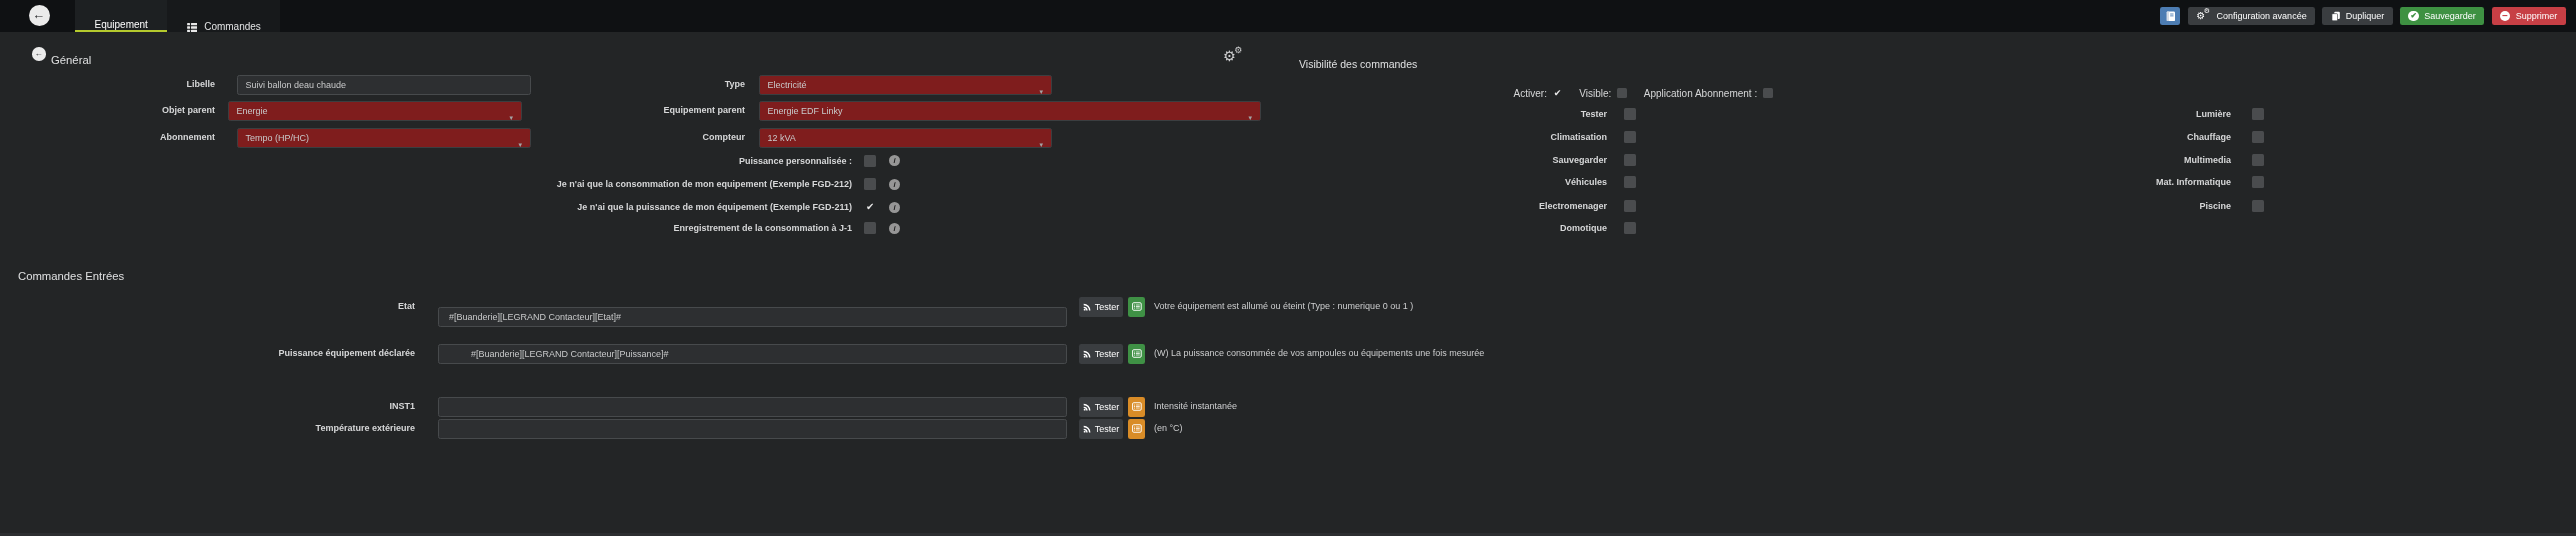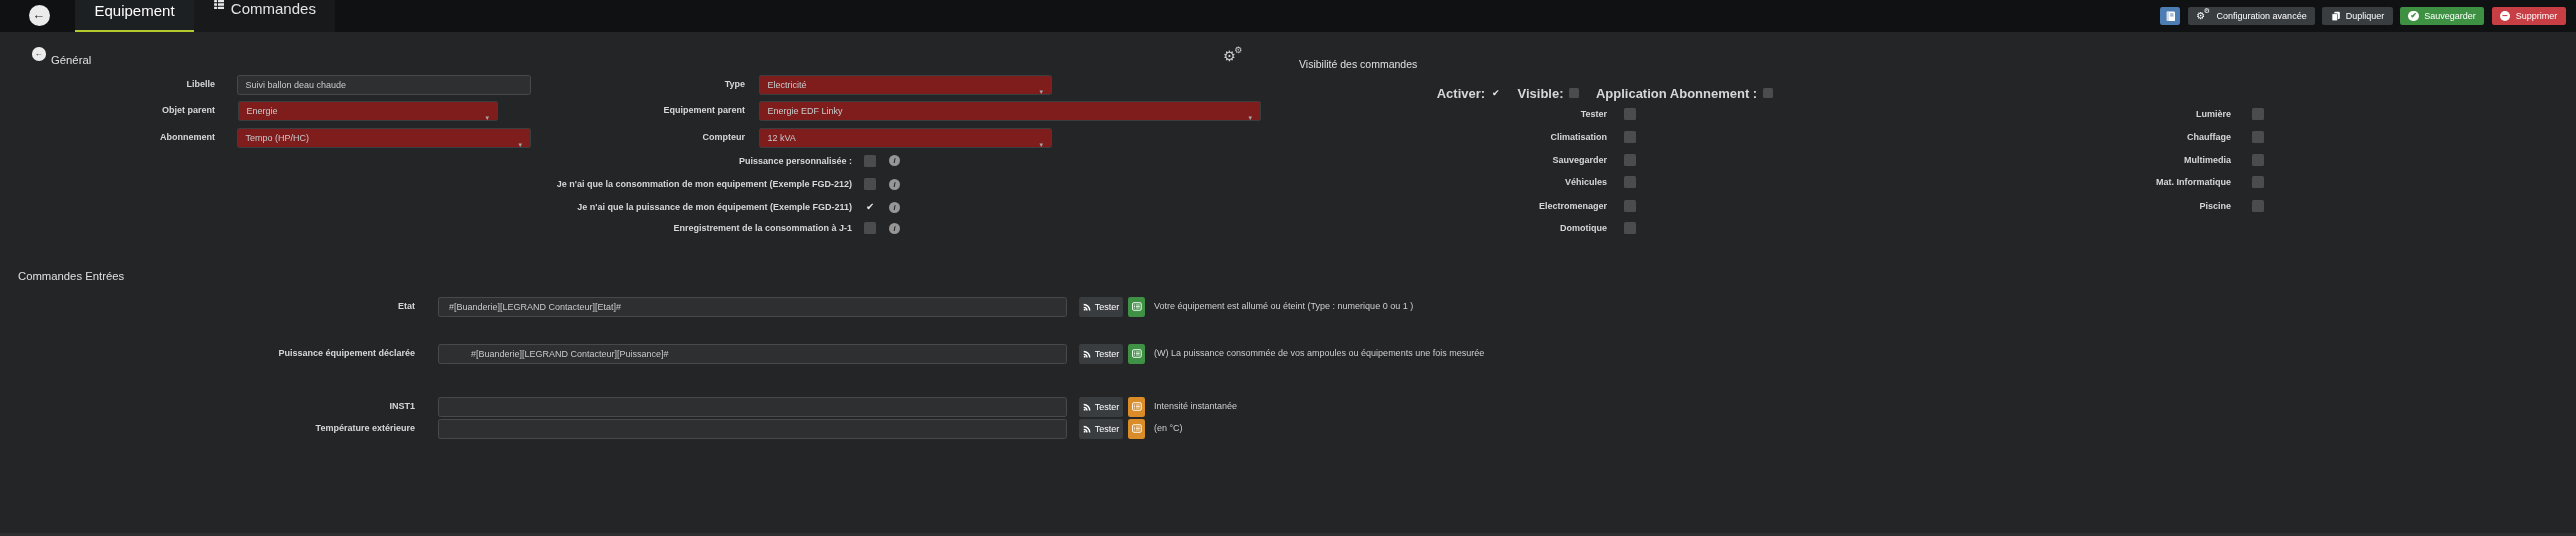--- a/index.html
+++ b/index.html
@@ -12,22 +12,22 @@
     color: #d6d7d8;
   }
   .abs { position:absolute; }
 
   
   .topbar { position:absolute; left:0; top:0; width:2576px; height:32px; background:#0f1113; }
   .backbtn { position:absolute; left:28.5px; top:5.3px; width:21px; height:21px; border-radius:50%;
              background:#ebebeb; color:#15171a; font-size:12.8px; font-weight:700;
              text-align:center; line-height:20px; cursor:pointer; }
   .tabs { position:absolute; left:75px; top:0; height:32px; display:flex; }
-  .tab { height:32px; display:flex; align-items:flex-start; gap:6.8px; padding:0 19.5px;
-         font-size:15px; color:#e2e3e4; background:#17191b; cursor:pointer; }
+  .tab { height:32px; display:flex; align-items:flex-end; gap:6.8px; padding:0 19.5px;
+         font-size:10px; color:#e2e3e4; background:#17191b; cursor:pointer; }
   .tab.active { background:#1d2022; color:#ffffff; border-bottom:2.3px solid #b5ca2d; padding-top:2.3px; }
   .toolbar { position:absolute; right:10.5px; top:6.8px; height:18px; display:flex; gap:7.5px; }
   .btn { height:18px; display:flex; align-items:center; gap:5.3px; padding:0 8.3px;
          border-radius:2.3px; background:#3a3d40; color:#fff; font-size:9px; white-space:nowrap; cursor:pointer; }
   .btn.blue  { background:#4d7db3; width:20px; padding:0; justify-content:center; }
   .btn.green { background:#3e9142; }
   .btn.red   { background:#c73f45; }
   .ccirc { width:10.5px; height:10.5px; border-radius:50%; background:#fff; color:#3e9142;
            font-size:7.5px; line-height:10.5px; text-align:center; font-weight:700; }
   .mcirc { width:10.5px; height:10.5px; border-radius:50%; background:#fff; color:#c73f45;
@@ -65,21 +65,21 @@
   .cb.inline .tick { line-height:10.5px; font-size:9px; }
   .optlabel { position:absolute; height:12.8px; line-height:12.8px; font-size:9px;
               font-weight:700; color:#d6d7d8; text-align:right; white-space:nowrap; }
   .info { position:absolute; width:11.3px; height:11.3px; border-radius:50%; background:#969696;
           color:#1f1f1f; font-size:7.5px; font-weight:700; font-style:italic;
           text-align:center; line-height:11.3px; cursor:pointer; }
 
   
   .togglerow { position:absolute; left:1277px; top:87px; width:496px; height:12px;
                display:flex; justify-content:flex-end; align-items:center; gap:5.3px; }
-  .togglerow .tlabel { font-size:13px; font-weight:700; color:#d6d7d8; white-space:nowrap; }
+  .togglerow .tlabel { font-size:10px; font-weight:400; color:#d6d7d8; white-space:nowrap; }
   .togglerow .gap { width:6px; }
 
   
   .cmdlabel { position:absolute; left:75px; width:340px; height:19.5px; line-height:19.5px;
               font-size:9px; font-weight:700; text-align:right; color:#d6d7d8; white-space:nowrap; }
   .cmdinput { left:438px; width:629px; }
   .tester { position:absolute; left:1079px; width:44px; height:19.5px; background:#3a3d40;
             border-radius:2.3px; display:flex; align-items:center; justify-content:center;
             gap:3.8px; color:#fff; font-size:9px; cursor:pointer; }
   .cmdbtn { position:absolute; left:1128px; width:17.3px; height:19.5px; border-radius:2.3px;
@@ -157,21 +157,21 @@
 
 
 <div class="minicirc" style="left:32px; top:47px;">←</div>
 <div class="sectitle" style="left:51px; top:48px;margin-top:6px;">Général</div>
 
 
 <div class="flabel" style="left:0; top:75px; width:215px;">Libelle</div>
 <input class="fld input" style="left: 237px; top: 75px; width: 294px;" value="Suivi ballon deau chaude">
 
 <div class="flabel" style="left:0; top:101px; width:215px;">Objet parent</div>
-<div class="fld sel" style="left:238px; top:101px; width:260px;">
+<div class="fld sel" style="left:228px; top:101px; width:294px;">
   <span>Energie</span>
   <span class="arrow">▼</span>
 </div>
 
 <div class="flabel" style="left:0; top:128px; width:215px;">Abonnement</div>
 <div class="fld sel" style="left:237px; top:128px; width:294px;">
   <span>Tempo (HP/HC)</span>
   <span class="arrow">▼</span>
 </div>
 
@@ -254,21 +254,21 @@
 <div class="optlabel" style="left:1953px; top:176px; width:278px;">Mat. Informatique</div>
 <div class="cb" style="left:2252px; top:176px;"></div>
 <div class="optlabel" style="left:1953px; top:200px; width:278px;">Piscine</div>
 <div class="cb" style="left:2252px; top:200px;"></div>
 
 
 <div class="sectitle" style="left:18px; top:270px;">Commandes Entrées</div>
 
 
 <div class="cmdlabel" style="top:297px;">Etat</div>
-<input class="fld input cmdinput" style="top: 297px; padding-left: 10px;" value="#[Buanderie][LEGRAND Contacteur][Etat]#">
+<input class="fld input cmdinput" style="top: 307px; padding-left: 10px;" value="#[Buanderie][LEGRAND Contacteur][Etat]#">
 <div class="tester" style="top:297px;">
   <span style="display:flex;">
       <svg width="8.3" height="8.3" viewBox="0 0 24 24" fill="#fff">
         <circle cx="4.8" cy="19.2" r="2.8"></circle>
         <path d="M2 10.5v4.2a7.3 7.3 0 0 1 7.3 7.3h4.2A11.5 11.5 0 0 0 2 10.5z"></path>
         <path d="M2 2.5v4.2A15.3 15.3 0 0 1 17.3 22h4.2A19.5 19.5 0 0 0 2 2.5z"></path>
       </svg>
     </span>
   <span>Tester</span>
 </div>

